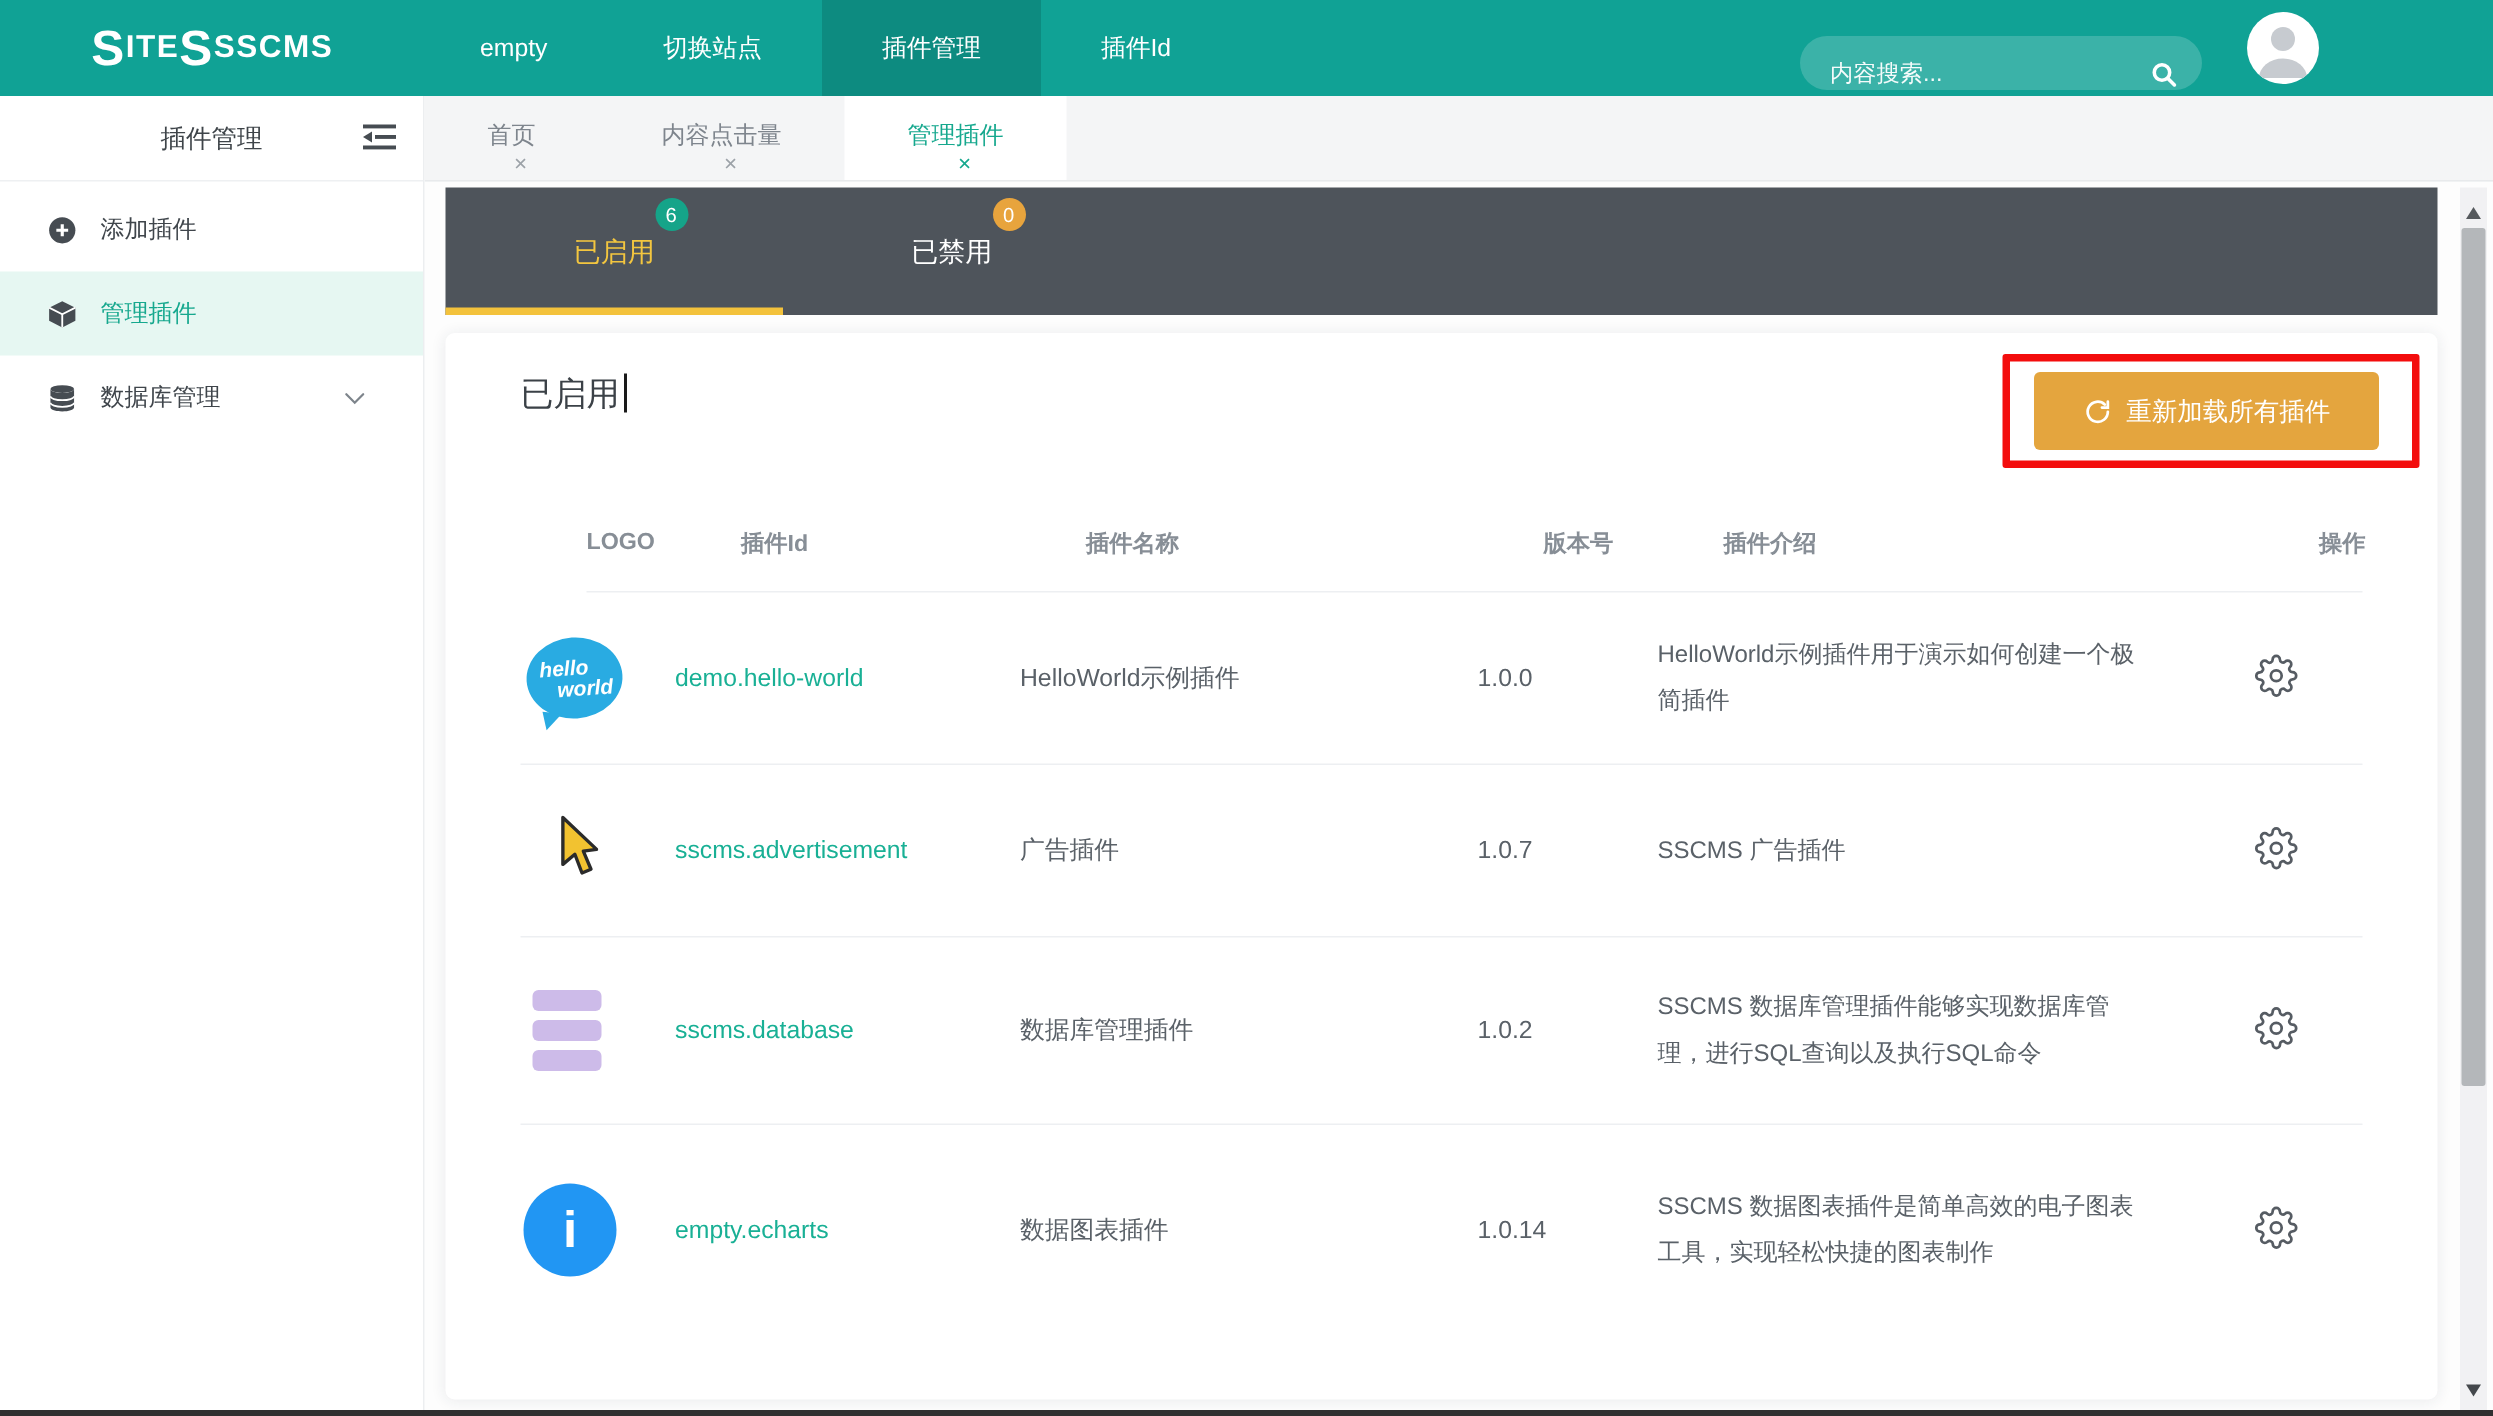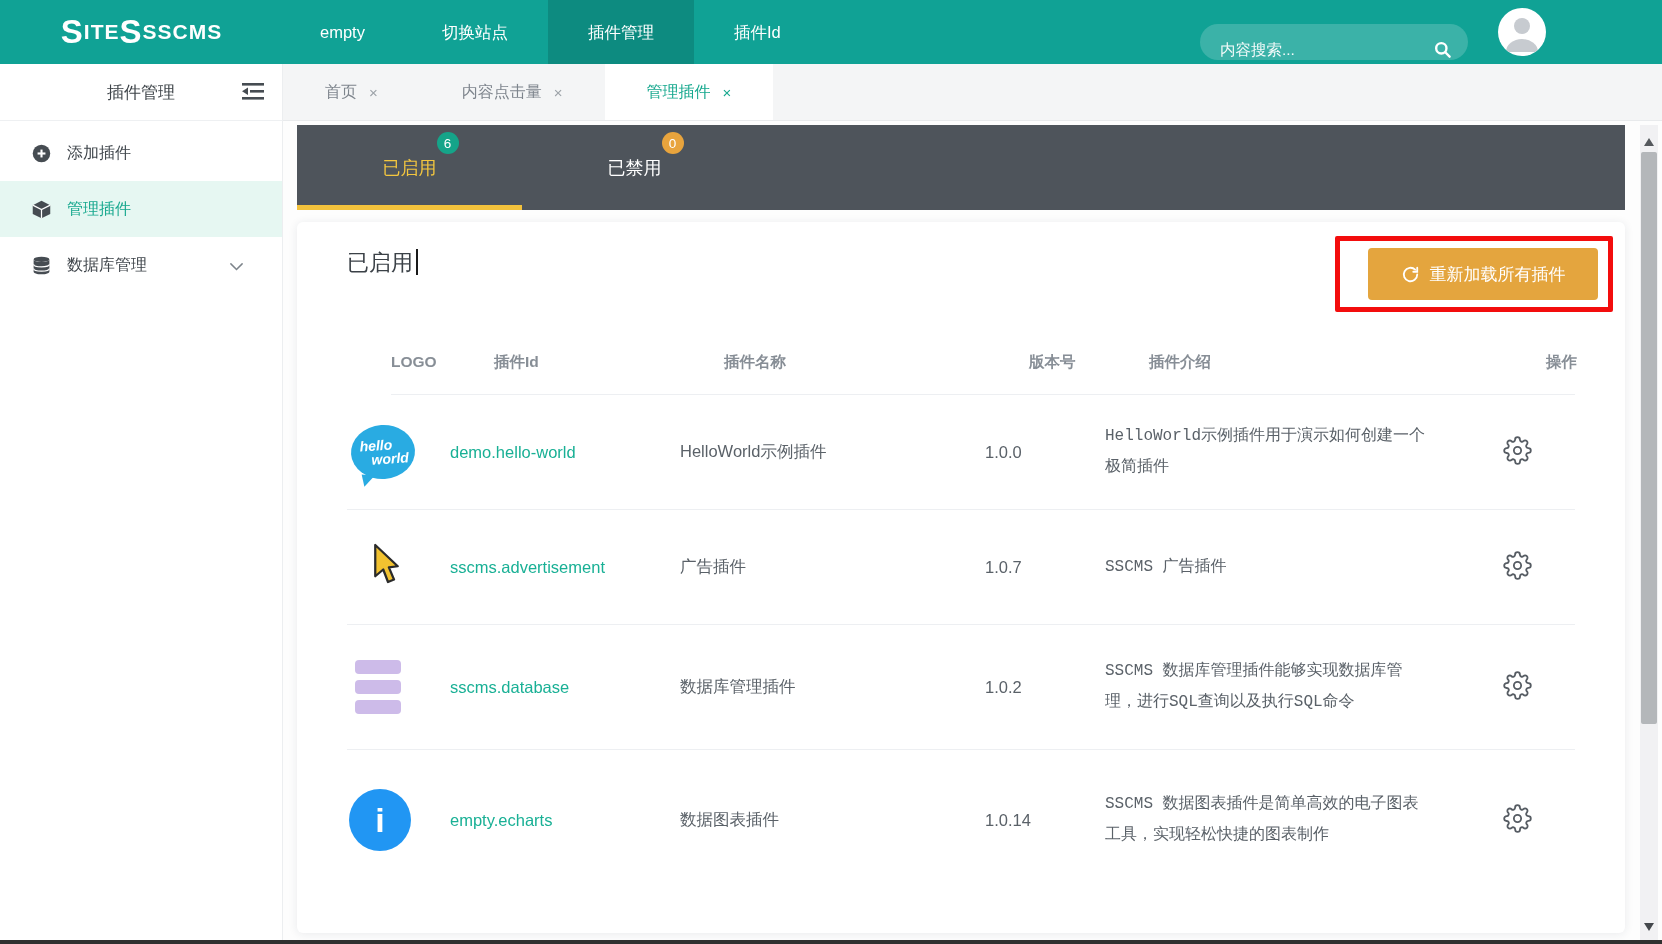--- a/index.html
+++ b/index.html
@@ -26,21 +26,21 @@
   .sidebar-header { height:57px; border-bottom:1px solid #eef0f2; display:flex; align-items:center; justify-content:center; position:relative; font-size:17px; color:#3e4449; }
   .sidebar-fold { position:absolute; right:18px; top:18px; cursor:pointer; }
   .menu { padding-top:4px; }
   .menu-item { height:56px; display:flex; align-items:center; padding-left:30px; font-size:16px; color:#3f454b; position:relative; cursor:pointer; }
   .menu-item .mi-icon { width:22px; height:22px; margin-right:15px; display:flex; align-items:center; justify-content:center; }
   .menu-item.active { background:#e6f7f2; color:#16a88e; }
   .menu-chevron { position:absolute; right:38px; top:22px; }
 
   
   .tabbar { position:absolute; top:64px; left:283px; right:0; height:57px; background:#f4f5f6; border-bottom:1px solid #e8eaec; display:flex; z-index:4; }
-  .btab { display:flex; align-items:center; padding:16px 42px; font-size:16px; color:#7e858d; cursor:pointer; }
+  .btab { display:flex; align-items:center; padding:16px 42px; font-size:16px; color:#7e858d; cursor:pointer;flex-direction:column; }
   .btab .close-x { margin-left:12px; font-size:15px; color:#9ca2a8; }
   .btab.active { background:#fff; color:#16a88e; }
   .btab.active .close-x { color:#16a88e; }
 
   
   .content { position:absolute; top:121px; left:283px; right:0; bottom:4px; background:#fdfdfd; }
 
   .panel-tabs { position:absolute; left:14px; top:4px; width:1328px; height:85px; background:#4e545b; display:flex; }
   .ptab { width:225px; height:85px; position:relative; display:flex; align-items:center; justify-content:center; font-size:18px; color:#fff; cursor:pointer; }
   .ptab.active { color:#f3c63f; }
@@ -48,32 +48,32 @@
   .pbadge { position:absolute; top:7px; left:calc(50% + 27px); min-width:22px; height:22px; border-radius:11px; color:#fff; font-size:13.5px; display:flex; align-items:center; justify-content:center; padding:0 4px; }
   .pbadge.teal { background:#15a489; }
   .pbadge.orange { background:#e8a43d; }
 
   
   .card { position:absolute; left:14px; top:101px; width:1328px; height:711px; background:#fff; border-radius:6px; box-shadow:0 1px 10px rgba(31,45,61,0.09); overflow:hidden; }
   .card-title { position:absolute; left:50px; top:26px; font-size:22px; color:#3b4147; }
   .caret { display:inline-block; width:1.5px; height:26px; background:#1a1a1a; margin-left:3px; vertical-align:-5px; }
 
   .red-box { position:absolute; left:1038px; top:14px; width:278px; height:76px; border:5px solid #f30d0d; border-radius:2px; }
-  .reload-btn { position:absolute; left:28px; top:7px; width:230px; height:52px; background:#e4a53e; border:none; border-radius:4px; color:#fff; font-size:17px; font-family:inherit; display:flex; align-items:center; justify-content:center; gap:10px; cursor:pointer; }
+  .reload-btn { position:absolute; left:16px; top:7px; width:230px; height:52px; background:#e4a53e; border:none; border-radius:4px; color:#fff; font-size:17px; font-family:inherit; display:flex; align-items:center; justify-content:center; gap:10px; cursor:pointer; }
 
   
   .table { position:absolute; left:50px; top:108px; width:1228px; }
   .trow { display:flex; align-items:center; border-bottom:1px solid #edeff2; }
   .thead-row { height:65px;margin-left:44px; }
   .th { font-size:15.5px; font-weight:700; color:#878e96; }
   .col-logo { width:103px; flex:none; }
   .col-id   { width:230px; flex:none; }
   .col-name { width:305px; flex:none; }
   .col-ver  { width:120px; flex:none; }
-  .col-desc { width:355px; flex:none; padding-right:35px;font-family:Liberation Mono, monospace; }
+  .col-desc { width:355px; flex:none; padding-right:35px; }
   .col-op   { width:115px; flex:none; text-align:center; }
   .r1 { height:115px; } .r2 { height:115px; } .r3 { height:125px; } .r4 { height:140px; border-bottom:none; }
   .plugin-link { color:#19b095; font-size:16.5px; text-decoration:none; }
   .cell-text { color:#5a6168; font-size:16.5px; }
   .desc-text { color:#5a6168; font-size:16px; line-height:31px; }
   .gear-btn { background:none; border:none; cursor:pointer; padding:4px; }
 
   
   .hw-logo { width:64px; height:54px; background:#29abe2; border-radius:50%; position:relative; margin-left:4px; color:#fff; font-weight:700; font-style:italic; font-size:14px; line-height:14px; display:flex; flex-direction:column; justify-content:center; transform:rotate(-4deg); }
   .hw-logo .l1 { margin-left:9px; }

